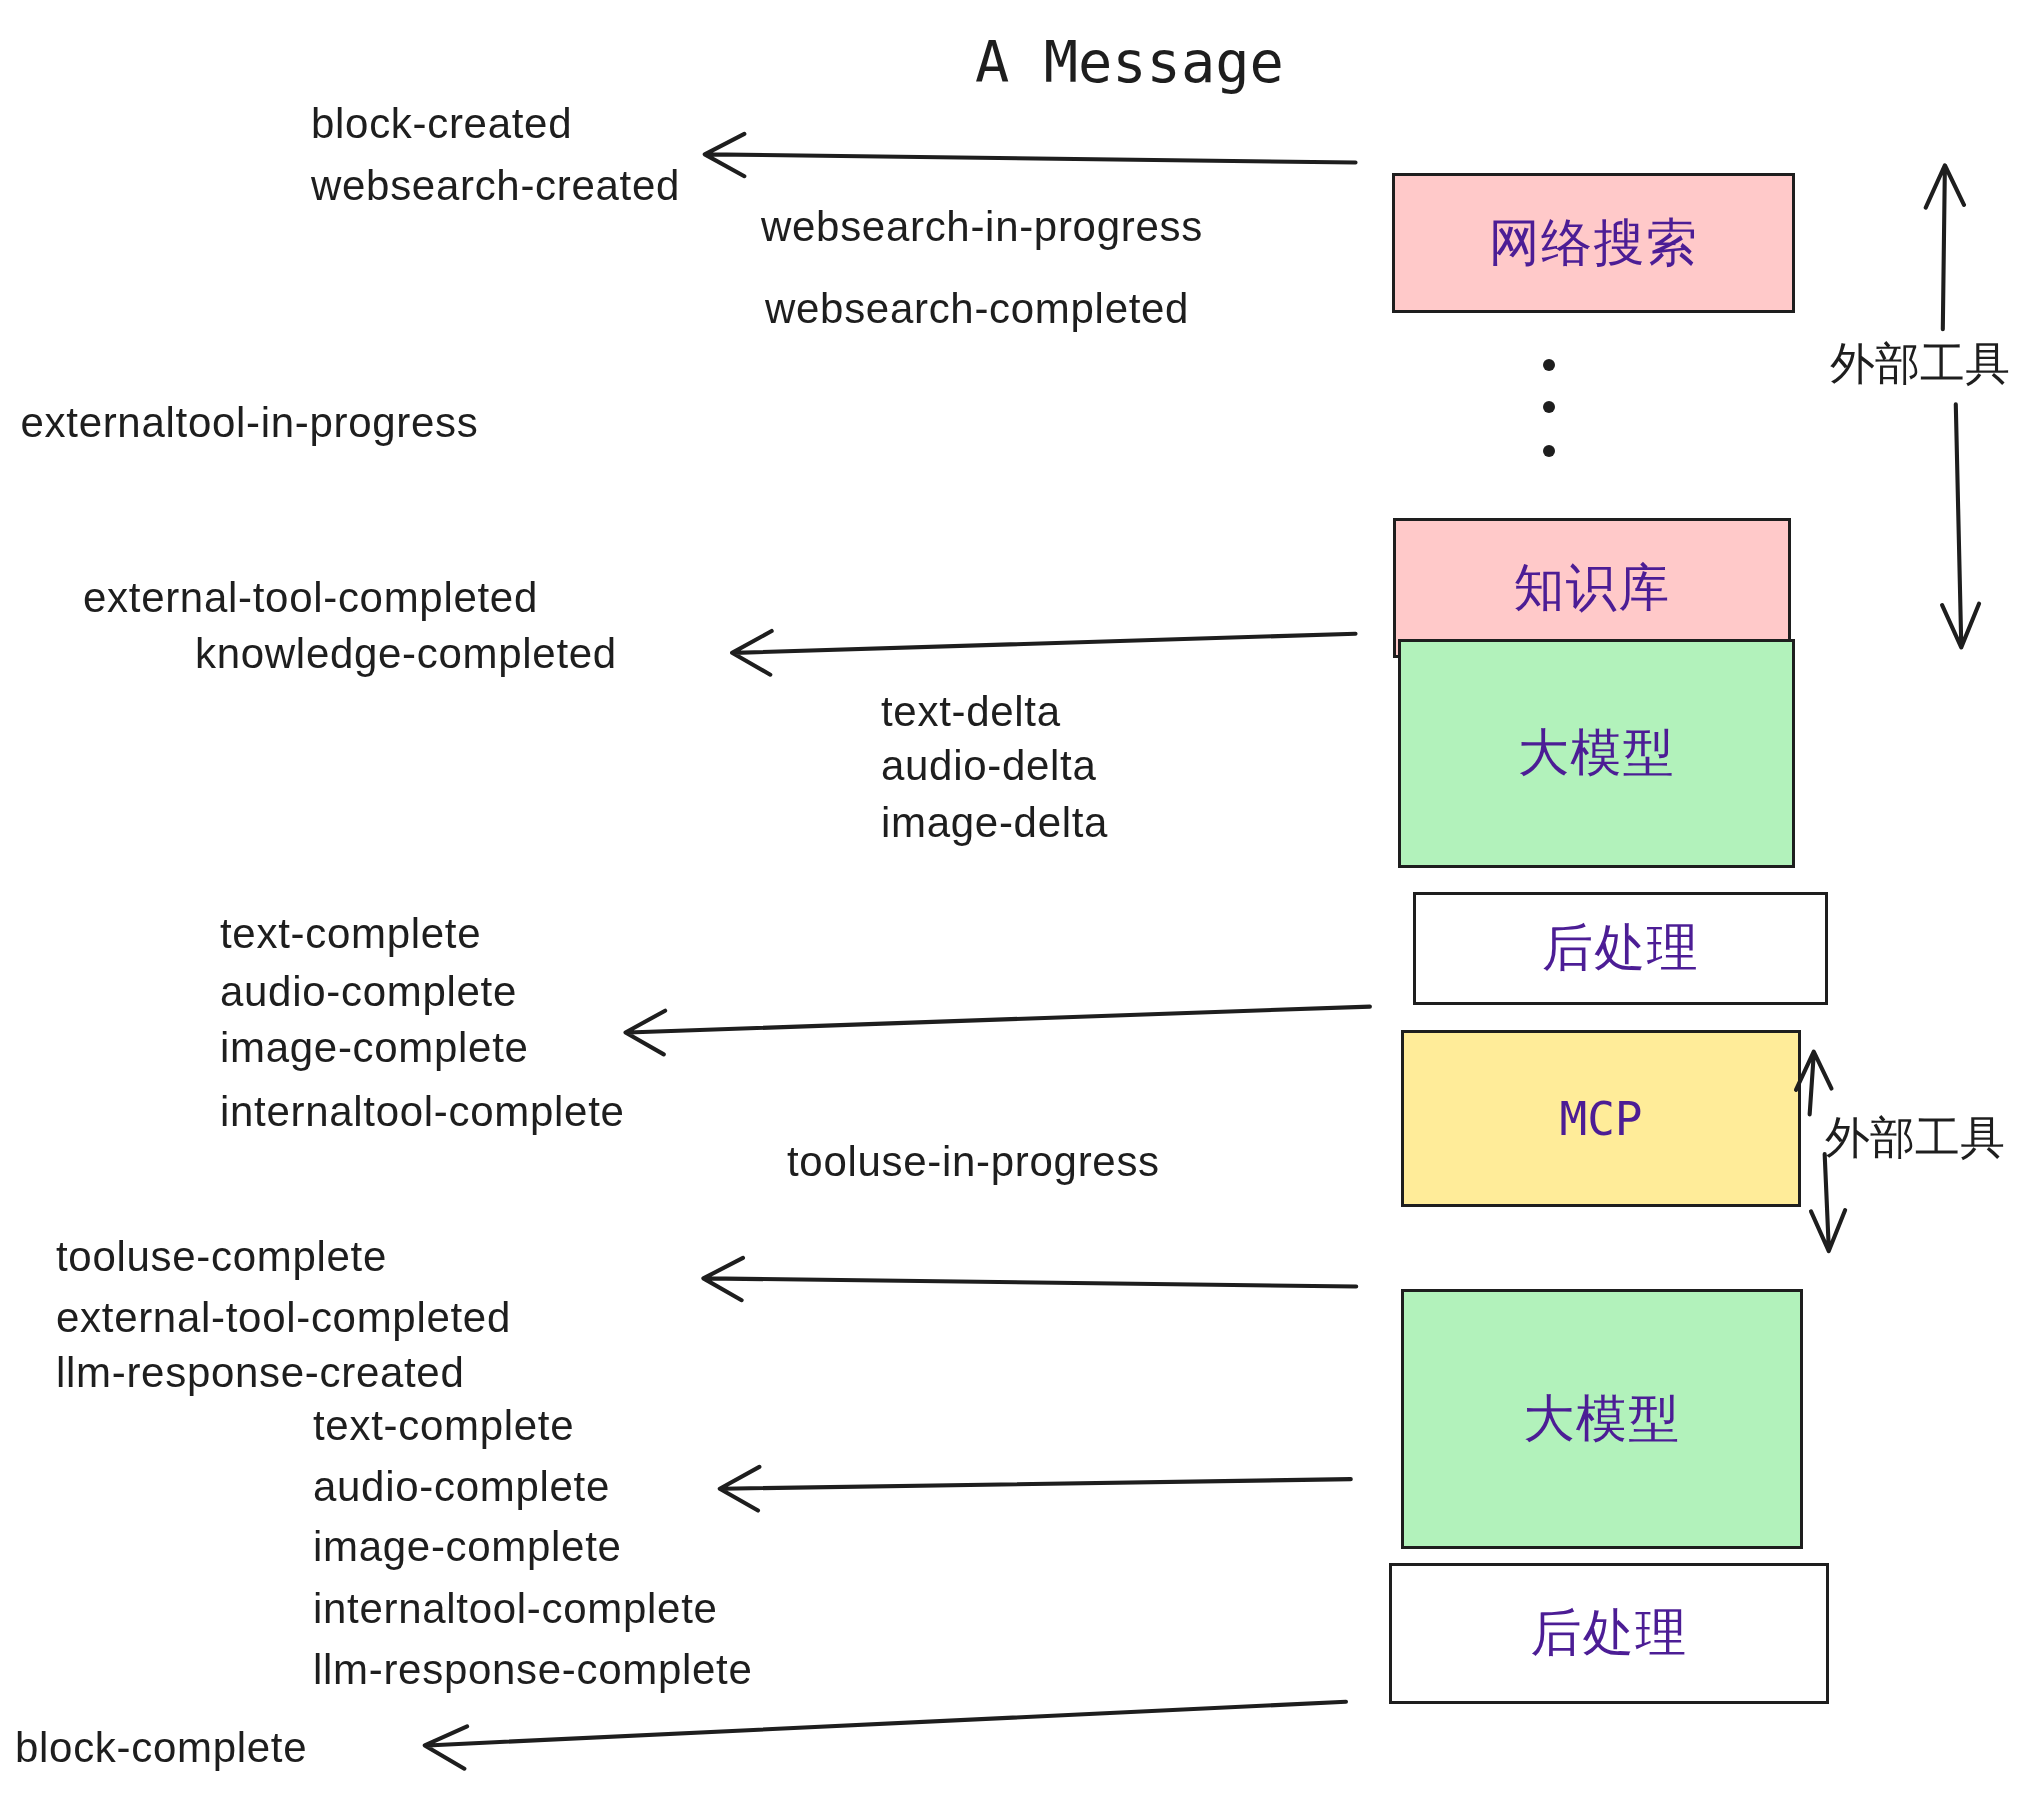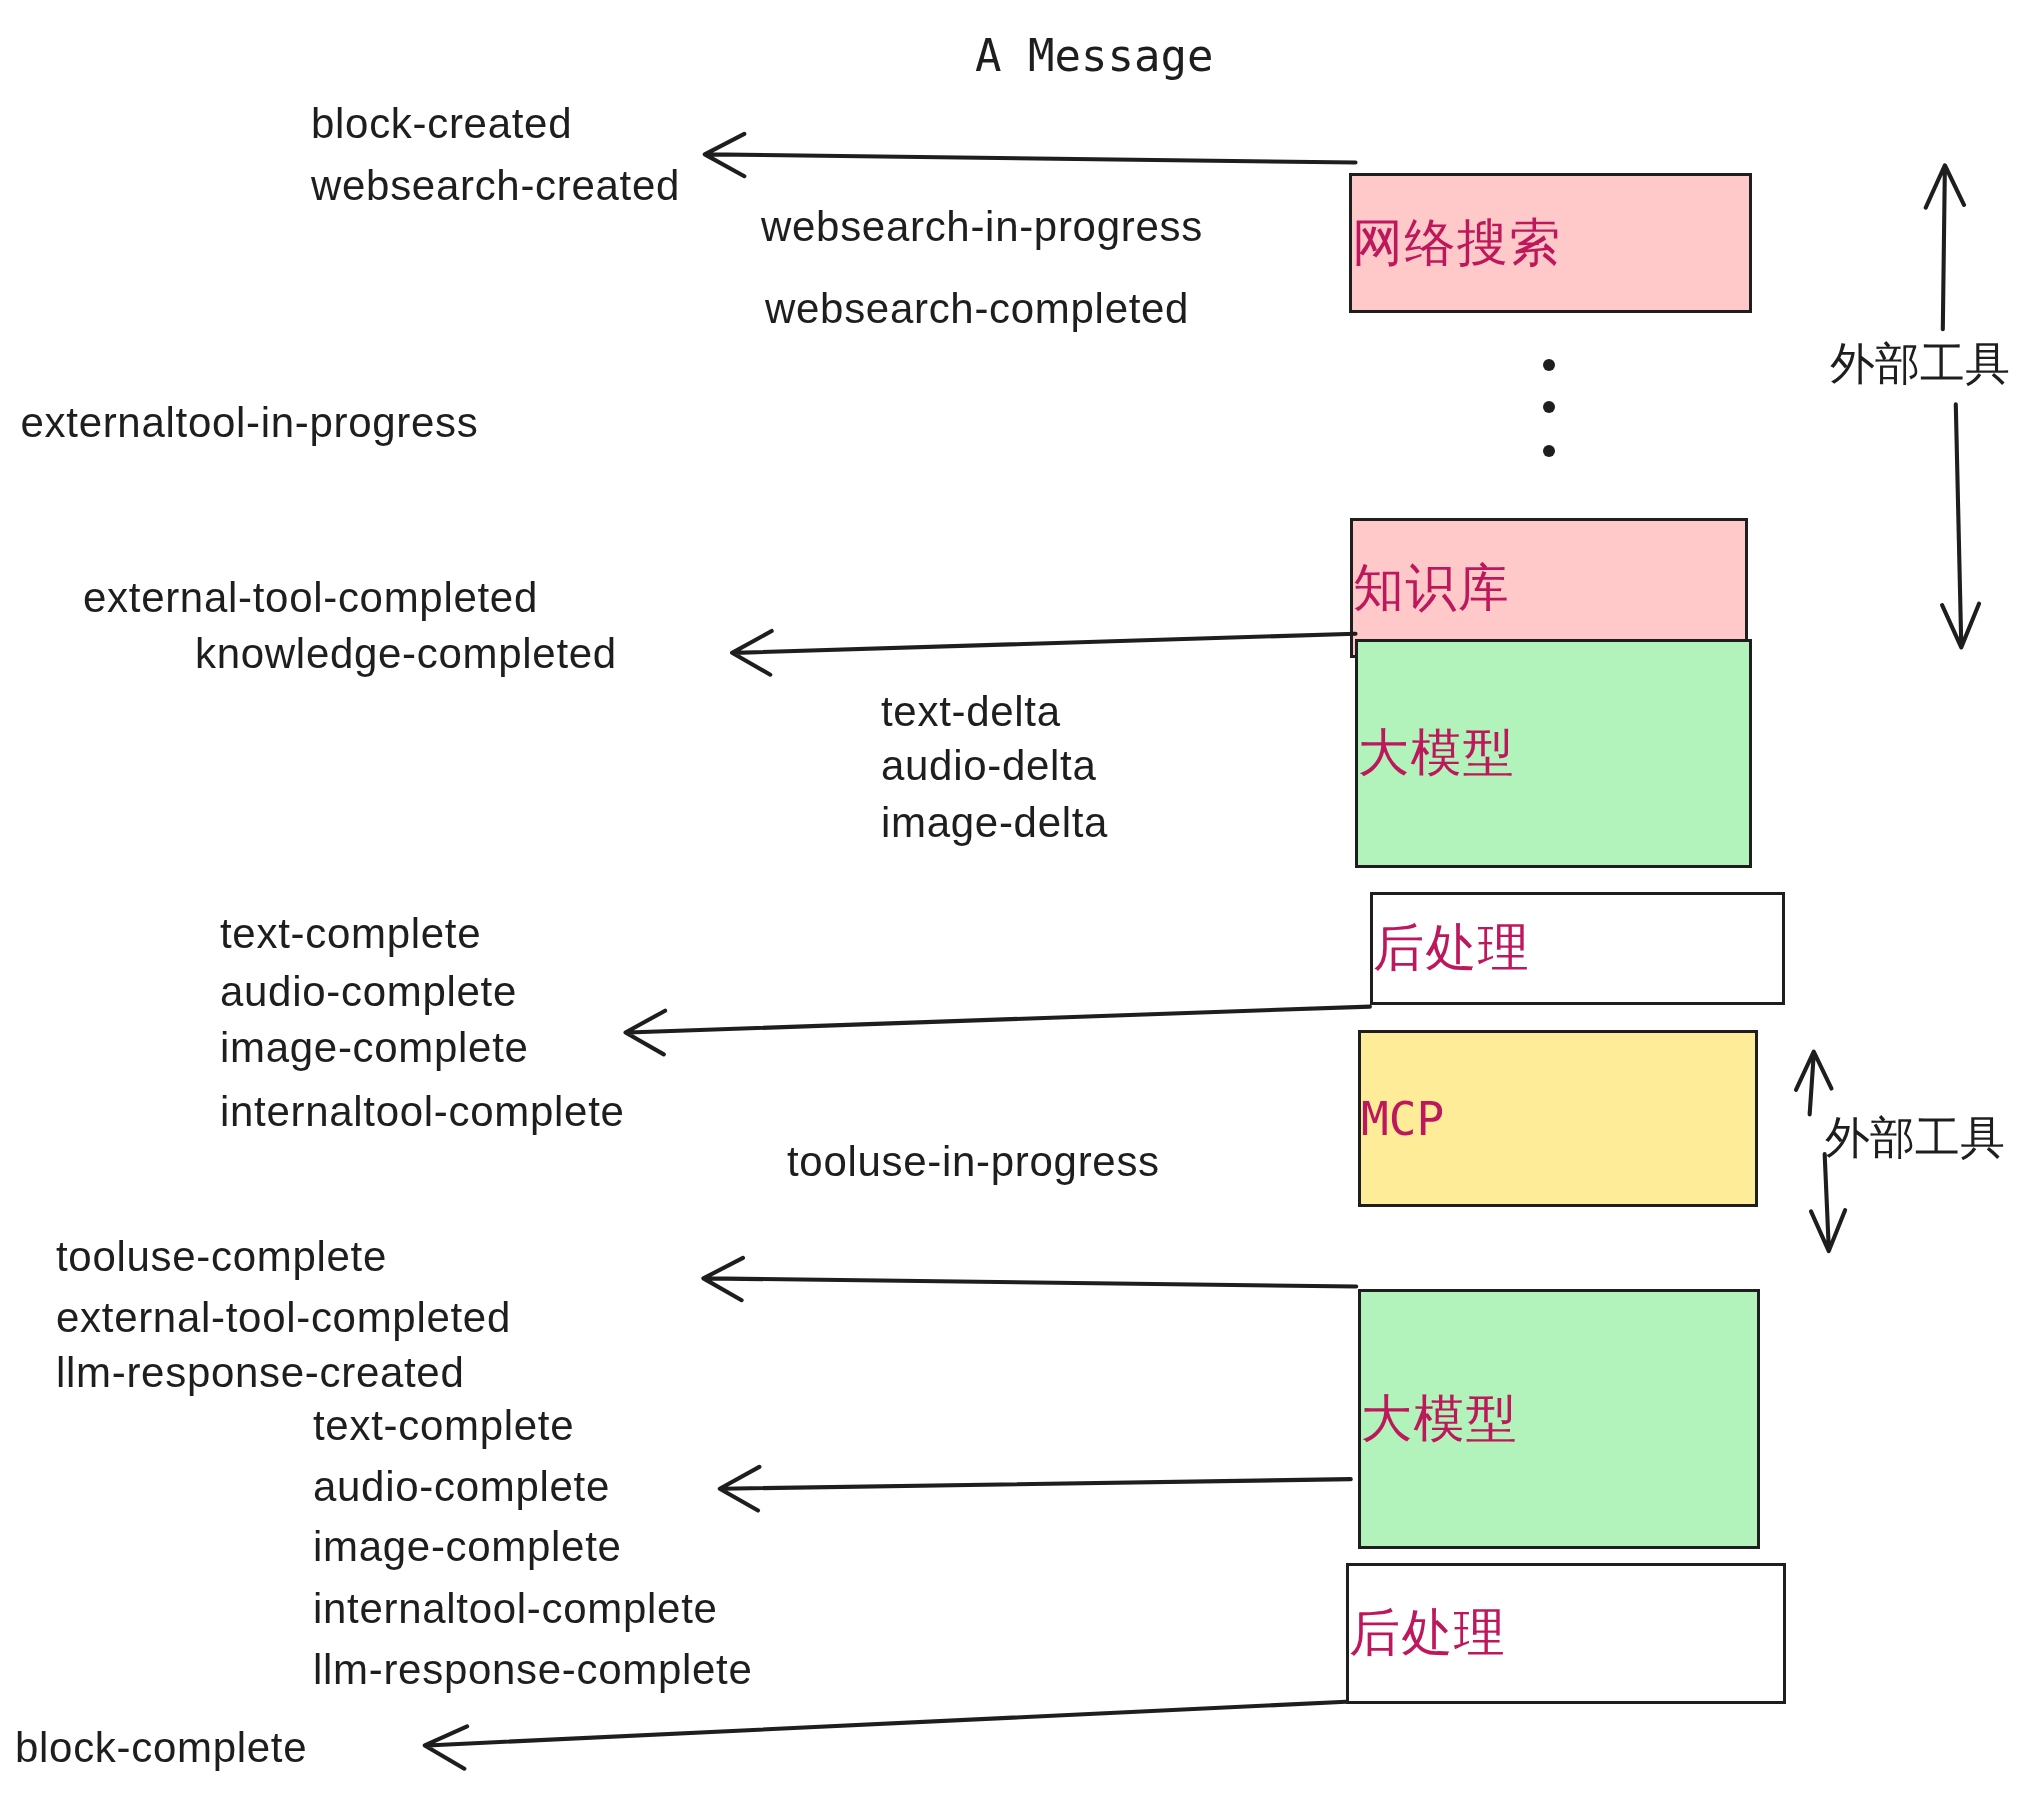--- a/index.html
+++ b/index.html
@@ -6,38 +6,39 @@
   #canvas{
     position:relative;
     width:2035px;height:1796px;
     background:#ffffff;
     overflow:hidden;
     font-family:"DejaVu Sans Mono", monospace;
     color:#1e1e1e;
   }
   .title{
     position:absolute;
-    font-size:44px;line-height:1;
+    font-size:57px;line-height:1;
     font-family:"DejaVu Sans Mono", monospace;
     white-space:nowrap;
   }
   .event{
     position:absolute;
     font-size:42px;line-height:1;letter-spacing:0.7px;
     font-family:Liberation Sans, sans-serif;
     white-space:nowrap;
   }
   .box{
     position:absolute;
     box-sizing:border-box;
     border:3.4px solid #1e1e1e;
-    display:flex;align-items:center;
+    display:flex;align-items:center;justify-content:center;
     font-family:"DejaVu Sans", "Liberation Sans", sans-serif;
     font-size:51px;letter-spacing:1.4px;
-    color:#be185d;
+    color:#4c1d95;
+    margin-left:43px;
   }
   .box.pink{background:#ffc9c9;}
   .box.green{background:#b2f2bb;}
   .box.yellow{background:#ffec99;}
   .box.white{background:#ffffff;}
   .box.mono-label{font-family:"DejaVu Sans Mono", monospace;font-size:46px;letter-spacing:0;}
   .side-label{
     position:absolute;
     font-size:45px;line-height:1;
     font-family:"DejaVu Sans", "Liberation Sans", sans-serif;

